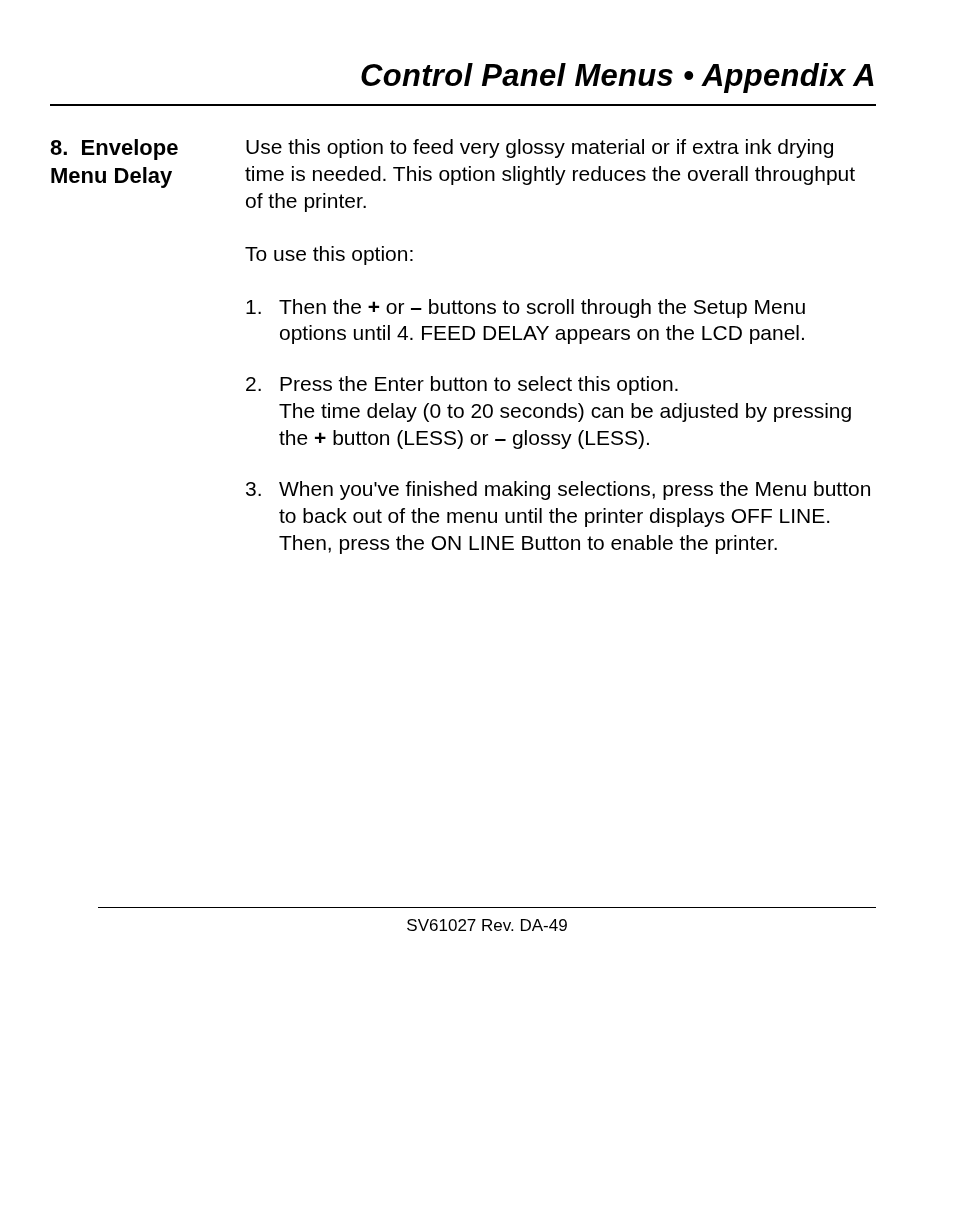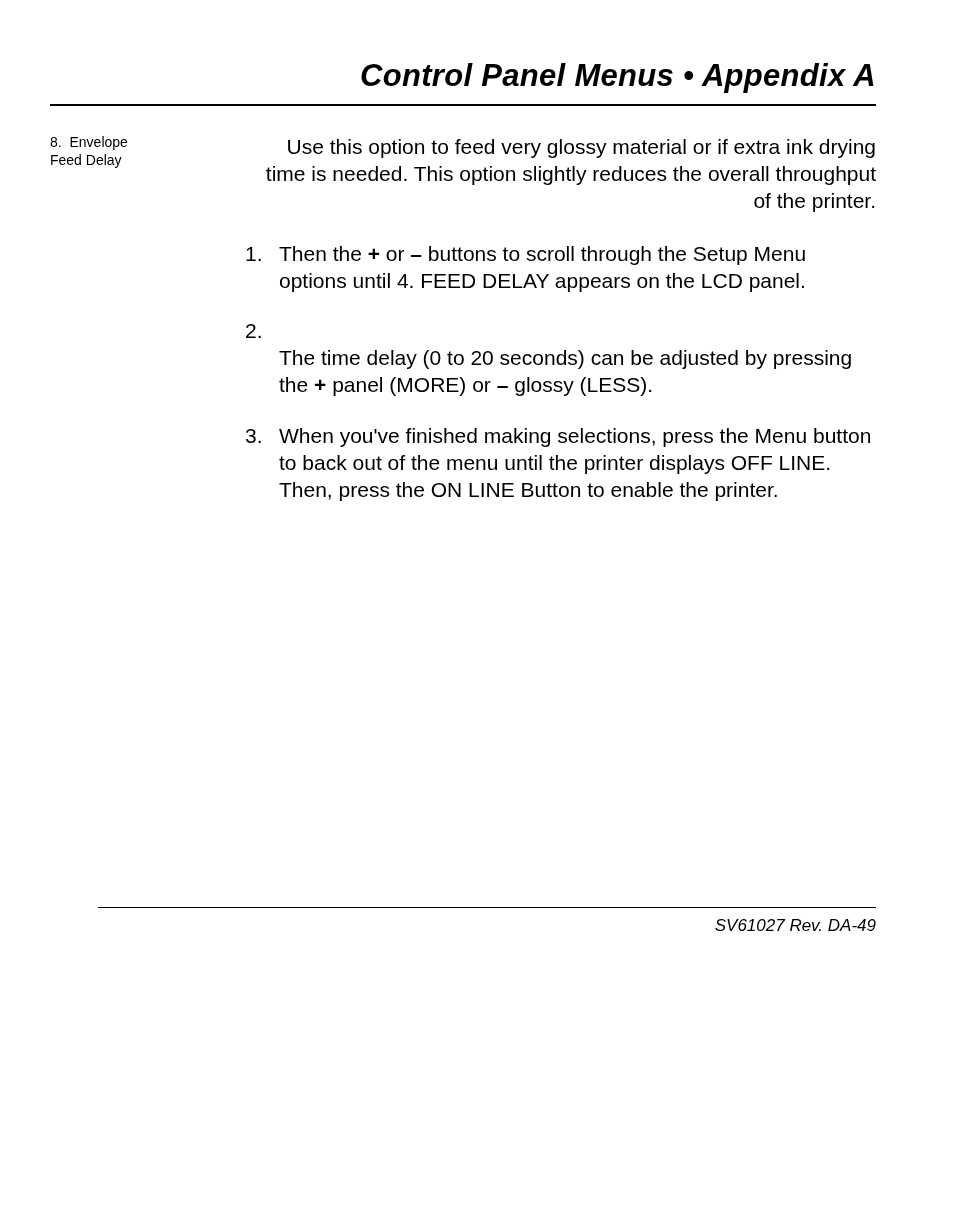--- a/index.html
+++ b/index.html
@@ -2,62 +2,63 @@
 <html><head>
 <meta charset="utf-8">
 <style>
   * { margin: 0; padding: 0; box-sizing: border-box; }
   html, body { width: 954px; height: 1227px; background: #fff; font-family: Arial, Helvetica, sans-serif; color: #000; }
   .page { width: 954px; height: 982px; padding: 58px 78px 40px 50px; position: relative; }
   .header-title { font-size: 31px; font-weight: bold; font-style: italic; text-align: right; margin-bottom: 10px; letter-spacing: 0.3px; }
   .header-rule { border: none; border-top: 2px solid #000; margin-bottom: 28px; }
   .content { display: flex; align-items: flex-start; }
   .left-col { width: 195px; flex-shrink: 0; padding-right: 12px; }
-  .section-head { font-size: 14px; font-weight: normal; line-height: 1.25; }
+  .section-head { font-size: 22px; font-weight: bold; line-height: 1.25; }
   .right-col { flex: 1; font-size: 21px; line-height: 1.28; }
-  .para { margin-bottom: 26px; text-align: right; }
+  .para { margin-bottom: 26px; }
   .list { list-style: none; padding-left: 0; }
   .list li { display: flex; margin-bottom: 24px; }
   .list-num { width: 34px; flex-shrink: 0; }
   .list-body { flex: 1; }
   .footer { position: absolute; left: 98px; right: 78px; bottom: 46px; }
   .footer-rule { border: none; border-top: 1.5px solid #000; margin-bottom: 8px; }
-  .footer-row { display: flex; justify-content: flex-end; font-size: 17px; font-style: italic; }
+  .footer-row { display: flex; justify-content: center; font-size: 17px; }
 </style>
 </head>
 <body>
 
 <div class="page">
   <div class="header-title">Control Panel Menus • Appendix A</div>
   <hr class="header-rule">
 
   <div class="content">
     <div class="left-col">
       <div class="section-head">
         <span>8.</span>&nbsp;&nbsp;<span>Envelope</span><br>
-        <span>Feed Delay</span>
+        <span>Menu Delay</span>
       </div>
     </div>
 
     <div class="right-col">
       <div class="para">Use this option to feed very glossy material or if extra ink drying time is needed. This option slightly reduces the overall throughput of the printer.</div>
+      <div class="para">To use this option:</div>
 
       <ol class="list">
         <li>
           <div class="list-num">1.</div>
           <div class="list-body">
             <span>Then the </span><b>+</b><span> or </span><b>–</b><span> buttons to scroll through the Setup Menu options until 4. FEED DELAY appears on the LCD panel.</span>
           </div>
         </li>
 
         <li>
           <div class="list-num">2.</div>
           <div class="list-body">
-            <br>
-            <span>The time delay (0 to 20 seconds) can be adjusted by pressing the </span><b>+</b><span> panel (MORE) or </span><b>–</b><span> glossy (LESS).</span>
+            <span>Press the Enter button to select this option.</span><br>
+            <span>The time delay (0 to 20 seconds) can be adjusted by pressing the </span><b>+</b><span> button (LESS) or </span><b>–</b><span> glossy (LESS).</span>
           </div>
         </li>
 
         <li>
           <div class="list-num">3.</div>
           <div class="list-body">
             <span>When you've finished making selections, press the Menu button to back out of the menu until the printer displays OFF LINE. Then, press the ON LINE Button to enable the printer.</span>
           </div>
         </li>
       </ol>

